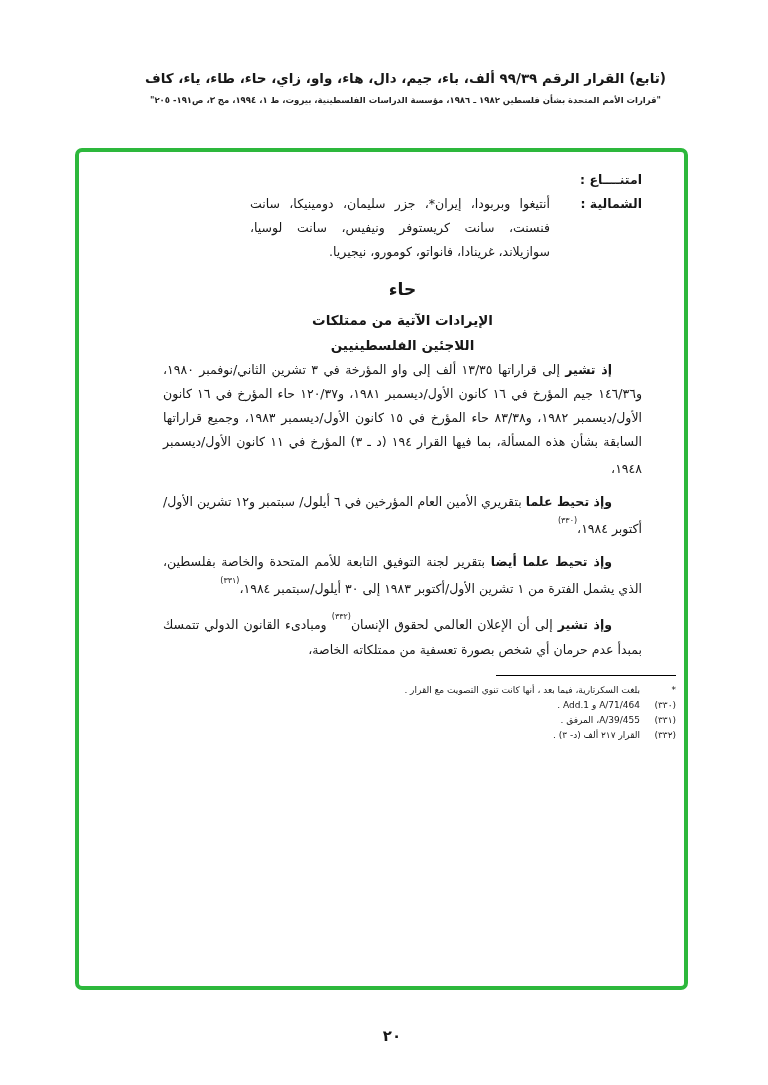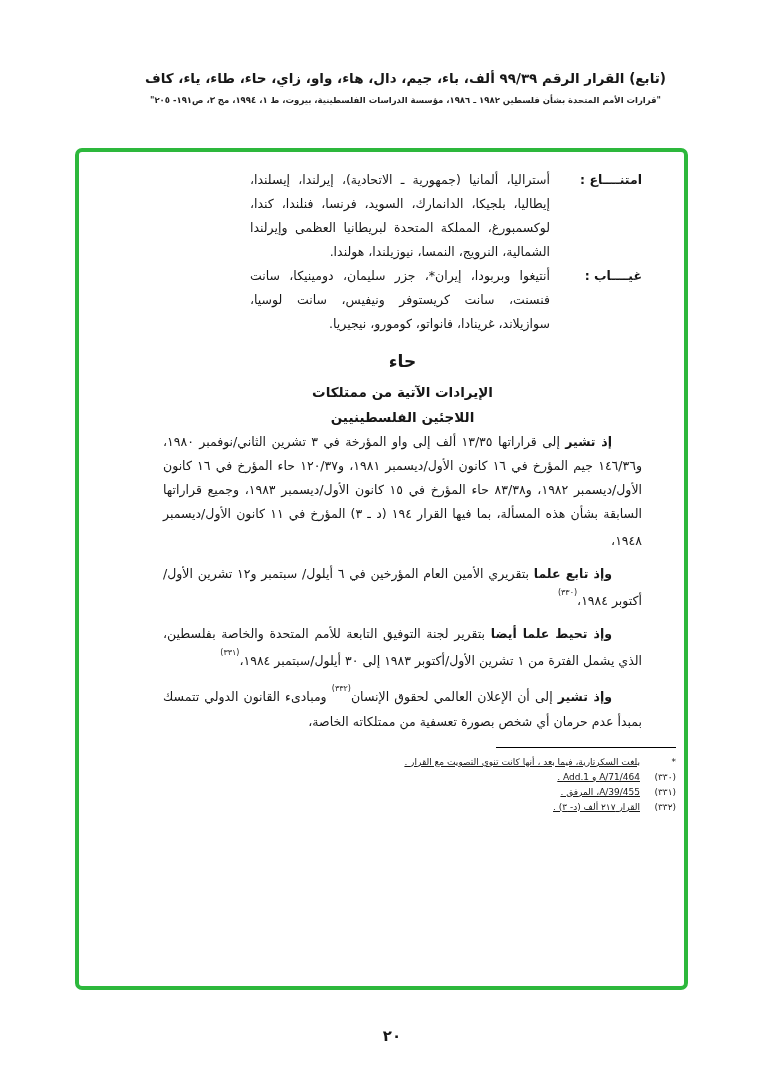--- a/index.html
+++ b/index.html
@@ -36,60 +36,59 @@
   .assembly-intro { font-weight:bold; margin:17px 0 9px; }
 
   .para { text-indent:30px; margin-bottom:9px; }
   .para .lead { font-weight:bold; }
   sup.fn-ref { font-size:8px; position:relative; top:-5px; }
 
   .footnotes { margin-top:13px; margin-right:-34px; margin-left:-30px; font-size:9px; line-height:15px; }
   .fn-rule { width:180px; border-top:1.5px solid #000; margin-bottom:7px; }
   .fn-row { display:flex; align-items:flex-start; }
   .fn-marker { flex:0 0 36px; text-align:right; }
-  .fn-text { text-align:right;text-decoration:underline; }
+  .fn-text { text-align:right; }
 
   .page-number { position:absolute; bottom:40px; left:16px; right:0; text-align:center; font-size:15px; font-weight:bold; }
 </style>
 </head>
 <body>
 
 <div class="page">
 
   <div class="doc-header">
     <div class="header-title">(تابع) القرار الرقم ٩٩/٣٩ ألف، باء، جيم، دال، هاء، واو، زاي، حاء، طاء، ياء، كاف</div>
     <div class="header-source">"قرارات الأمم المتحدة بشأن فلسطين ١٩٨٢ ـ ١٩٨٦، مؤسسة الدراسات الفلسطينية، بيروت، ط ١، ١٩٩٤، مج ٣، ص١٩١- ٢٠٥"</div>
   </div>
 
   <div class="content-frame">
     <div class="content">
 
       <div class="vote-row">
         <span class="vote-label">امتنــــاع :</span>
-        <div class="vote-text">أستراليا، ألمانيا (جمهورية ـ الاتحادية)، إيرلندا، إيسلندا، إيطاليا، بلجيكا، الدانمارك، السويد، فرنسا، فنلندا، كندا، لوكسمبورغ، المملكة المتحدة لبريطانيا العظمى وإيرلندا الشمالية، النرويج، النمسا، نيوزيلندا، هولندا.</div>
       </div>
 
       <div class="vote-row">
-        <span class="vote-label">غيــــاب :</span>
+        <span class="vote-label">الشمالية :</span>
         <div class="vote-text">أنتيغوا وبربودا، إيران*، جزر سليمان، دومينيكا، سانت فنسنت، سانت كريستوفر ونيفيس، سانت لوسيا، سوازيلاند، غرينادا، فانواتو، كومورو، نيجيريا.</div>
       </div>
 
       <div class="section-letter">حاء</div>
       <div class="section-title sec-first">الإيرادات الآتية من ممتلكات</div>
       <div class="section-title">اللاجئين الفلسطينيين</div>
 
 
       <p class="para">
         <span class="lead">إذ تشير</span>
         <span>إلى قراراتها ١٣/٣٥ ألف إلى واو المؤرخة في ٣ تشرين الثاني/نوفمبر ١٩٨٠، و١٤٦/٣٦ جيم المؤرخ في ١٦ كانون الأول/ديسمبر ١٩٨١، و١٢٠/٣٧ حاء المؤرخ في ١٦ كانون الأول/ديسمبر ١٩٨٢، و٨٣/٣٨ حاء المؤرخ في ١٥ كانون الأول/ديسمبر ١٩٨٣، وجميع قراراتها السابقة بشأن هذه المسألة، بما فيها القرار ١٩٤ (د ـ ٣) المؤرخ في ١١ كانون الأول/ديسمبر ١٩٤٨،</span><sup class="fn-ref"></sup>
         <span></span>
       </p>
 
       <p class="para">
-        <span class="lead">وإذ تابع علما</span>
+        <span class="lead">وإذ تحيط علما</span>
         <span>بتقريري الأمين العام المؤرخين في ٦ أيلول/ سبتمبر و١٢ تشرين الأول/أكتوبر ١٩٨٤،</span><sup class="fn-ref">(٣٣٠)</sup>
         <span></span>
       </p>
 
       <p class="para">
         <span class="lead">وإذ تحيط علما أيضا</span>
         <span>بتقرير لجنة التوفيق التابعة للأمم المتحدة والخاصة بفلسطين، الذي يشمل الفترة من ١ تشرين الأول/أكتوبر ١٩٨٣ إلى ٣٠ أيلول/سبتمبر ١٩٨٤،</span><sup class="fn-ref">(٣٣١)</sup>
         <span></span>
       </p>
 

